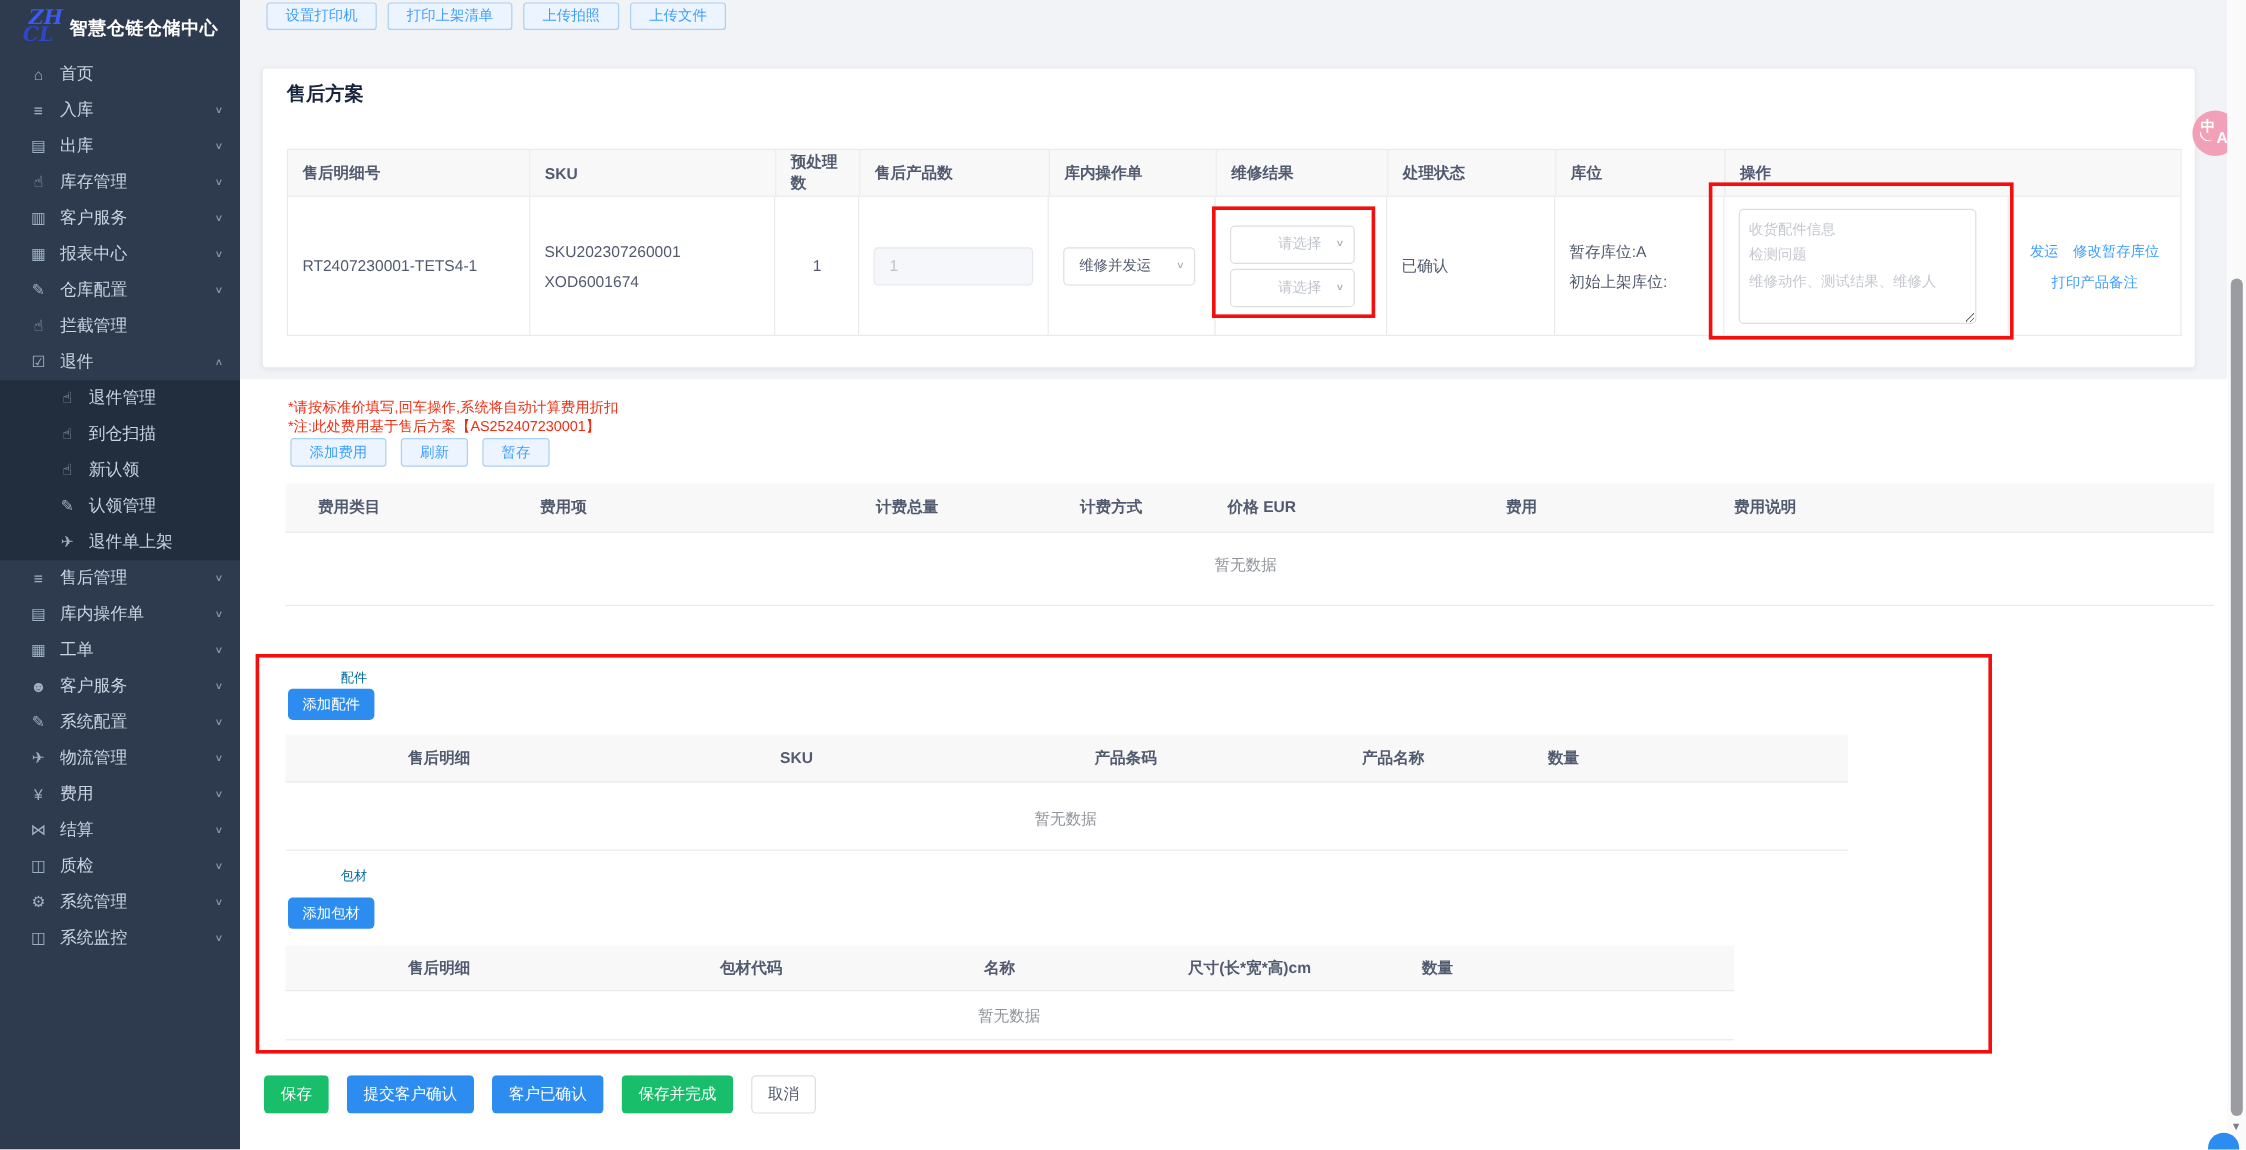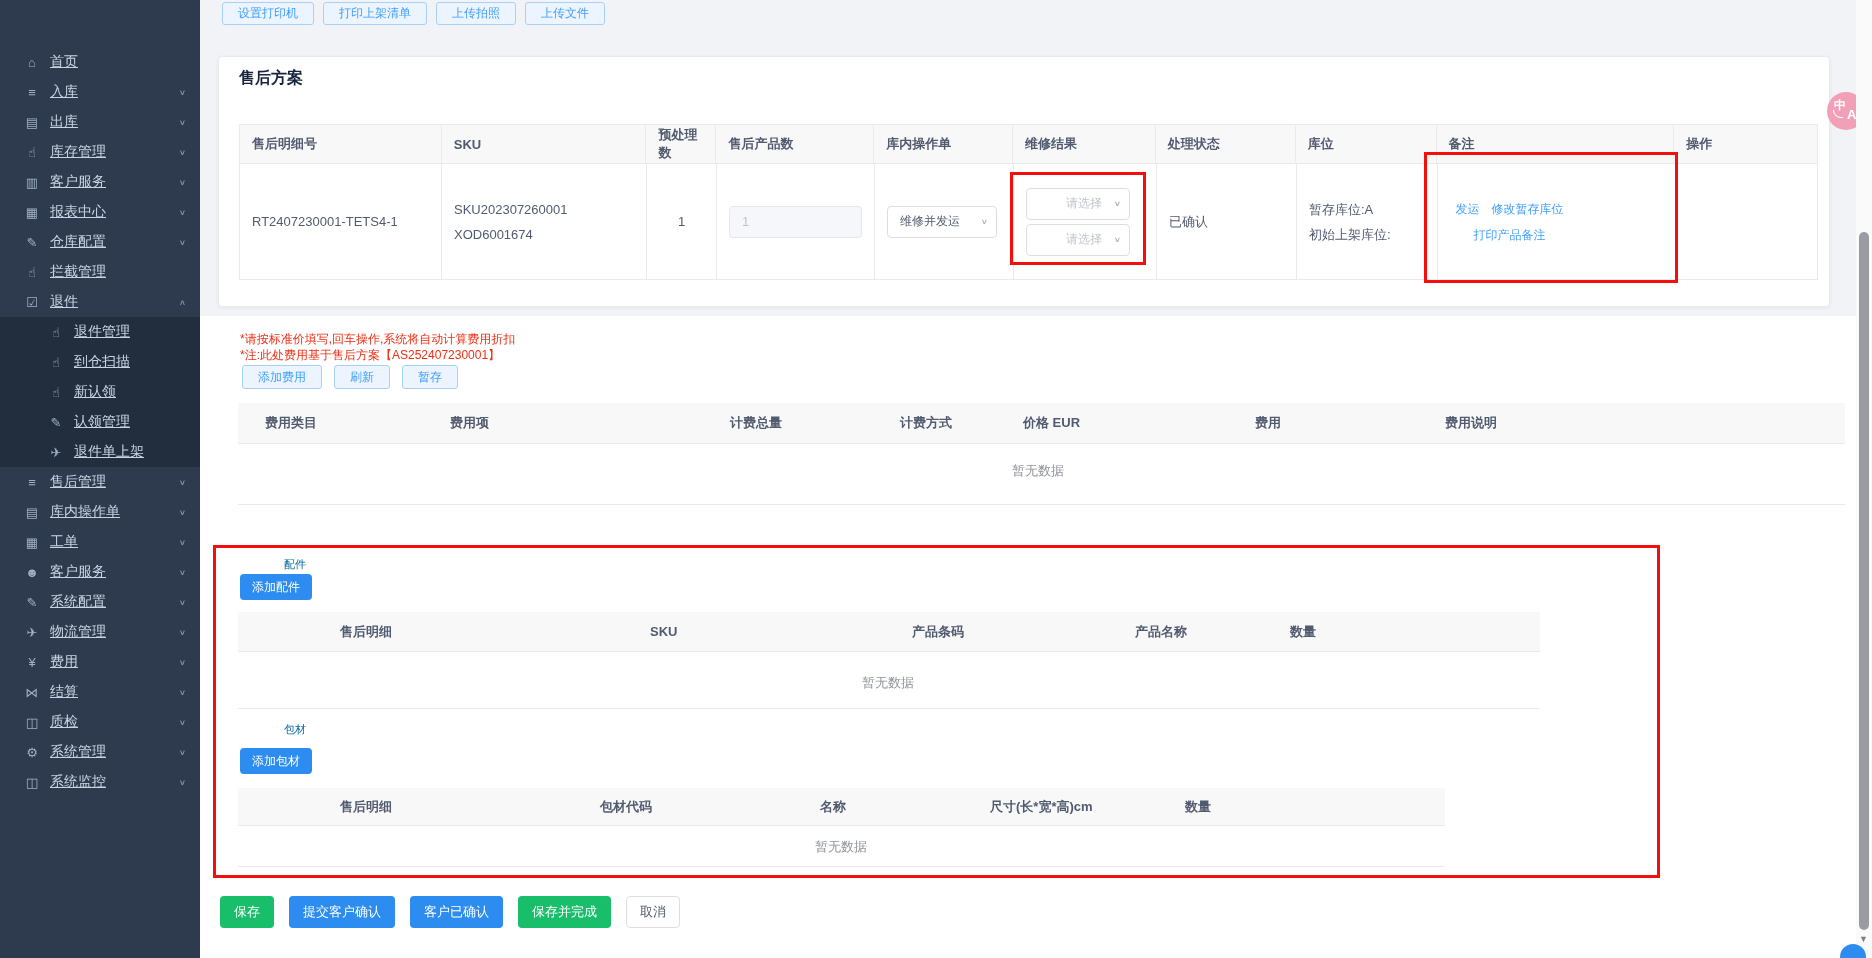--- a/index.html
+++ b/index.html
@@ -10,21 +10,21 @@
   
   .sidebar { position:absolute; left:0; top:0; width:200px; height:958px; background:#2e3b4e; z-index:5; }
   .logo-row { position:absolute; left:0; top:0; width:200px; height:46px; display:flex; align-items:center; }
   .logo-mark { position:relative; width:42px; height:36px; margin-left:16px; font-family:"DejaVu Serif","Liberation Serif",serif; font-style:italic; font-weight:bold; color:#3d5af1; }
   .logo-mark .l1 { position:absolute; left:8px; top:0px; font-size:17px; }
   .logo-mark .l2 { position:absolute; left:3px; top:14px; font-size:17px; color:#2f46c8; }
   .logo-title { color:#fff; font-size:15px; font-weight:bold; letter-spacing:.5px; }
   .menu { position:absolute; left:0; top:47px; width:200px; }
   .s-item { position:relative; height:30px; display:flex; align-items:center; color:#c9d4e3; font-size:14px; cursor:pointer; }
   .s-icon { width:16px; margin-left:24px; margin-right:10px; font-size:13px; color:#9fb0c5; text-align:center; flex:none; }
-  .s-label { white-space:nowrap;text-decoration:underline; }
+  .s-label { white-space:nowrap; }
   .s-chev { position:absolute; right:14px; font-size:10px; color:#8a99ad; transform:scaleY(.8); }
   .t-sub { background:#222e3e; }
   .t-sub .s-icon { margin-left:48px; }
 
   
   .top-gray { position:absolute; left:200px; top:0; width:1656px; height:316px; background:#f1f3f6; }
   .scroll-col { position:absolute; right:0; top:0; width:16px; height:958px; background:#fafafa; z-index:40; }
   .scroll-thumb { position:absolute; left:3px; top:232px; width:10px; height:698px; background:#9b9ca1; border-radius:5px; }
   .scroll-arrow { position:absolute; left:3px; top:934px; font-size:9px; color:#7d7f85; }
   .corner-blue { position:absolute; left:1840px; top:944px; width:26px; height:26px; border-radius:50%; background:#2d8cf0; z-index:41; }
@@ -105,20 +105,27 @@
     background:#f2a0b8; z-index:30; color:#fff; cursor:pointer; }
   .translate-fab .zh { position:absolute; left:7px; top:5px; font-size:12px; font-weight:bold; }
   .translate-fab .en { position:absolute; left:20px; top:15px; font-size:13px; font-weight:bold; }
   .translate-fab .curve { position:absolute; left:6px; top:18px; width:10px; height:8px; border:1.5px solid #fff;
     border-top:none; border-right:none; border-radius:0 0 0 8px; }
 </style>
 </head>
 <body>
 
 <aside class="sidebar">
+  <div class="logo-row">
+    <div class="logo-mark">
+      <span class="l1">ZH</span>
+      <span class="l2">CL</span>
+    </div>
+    <div class="logo-title">智慧仓链仓储中心</div>
+  </div>
   <nav class="menu">
 
   <div class="s-item i0">
         <span class="s-icon">⌂</span>
         <span class="s-label">首页</span>
         <span class="s-chev"></span>
       </div>
       <div class="s-item i1">
         <span class="s-icon">≡</span>
         <span class="s-label">入库</span>
@@ -258,21 +265,20 @@
     <div class="prow phead">
 
     <div class="pcell i0">售后明细号</div>
         <div class="pcell i1">SKU</div>
         <div class="pcell i2">预处理数</div>
         <div class="pcell i3">售后产品数</div>
         <div class="pcell i4">库内操作单</div>
         <div class="pcell i5">维修结果</div>
         <div class="pcell i6">处理状态</div>
         <div class="pcell i7">库位</div>
-        <div class="pcell i8">备注</div>
         <div class="pcell i9">操作</div>
       </div>
     <div class="prow pbody">
       <div class="pcell pc0">
         <span>RT2407230001-TETS4-1</span>
       </div>
       <div class="pcell pc1 two-line">
         <span>SKU202307260001</span>
         <span>XOD6001674</span>
       </div>
@@ -297,20 +303,25 @@
           <span>请选择</span>
           <span class="caret">∨</span>
         </div>
       </div>
       <div class="pcell pc6">
         <span>已确认</span>
       </div>
       <div class="pcell pc7 two-line">
         <span>暂存库位:A</span>
         <span>初始上架库位:</span>
+      </div>
+      <div class="pcell pc8">
+        <textarea class="remark-area" placeholder="收货配件信息
+检测问题
+维修动作、测试结果、维修人" style=""></textarea>
       </div>
       <div class="pcell pc9 op-cell">
         <div class="op-line">
           <span class="link">发运</span>
           <span class="link">修改暂存库位</span>
         </div>
         <div class="op-line">
           <span class="link">打印产品备注</span>
         </div>
       </div>

